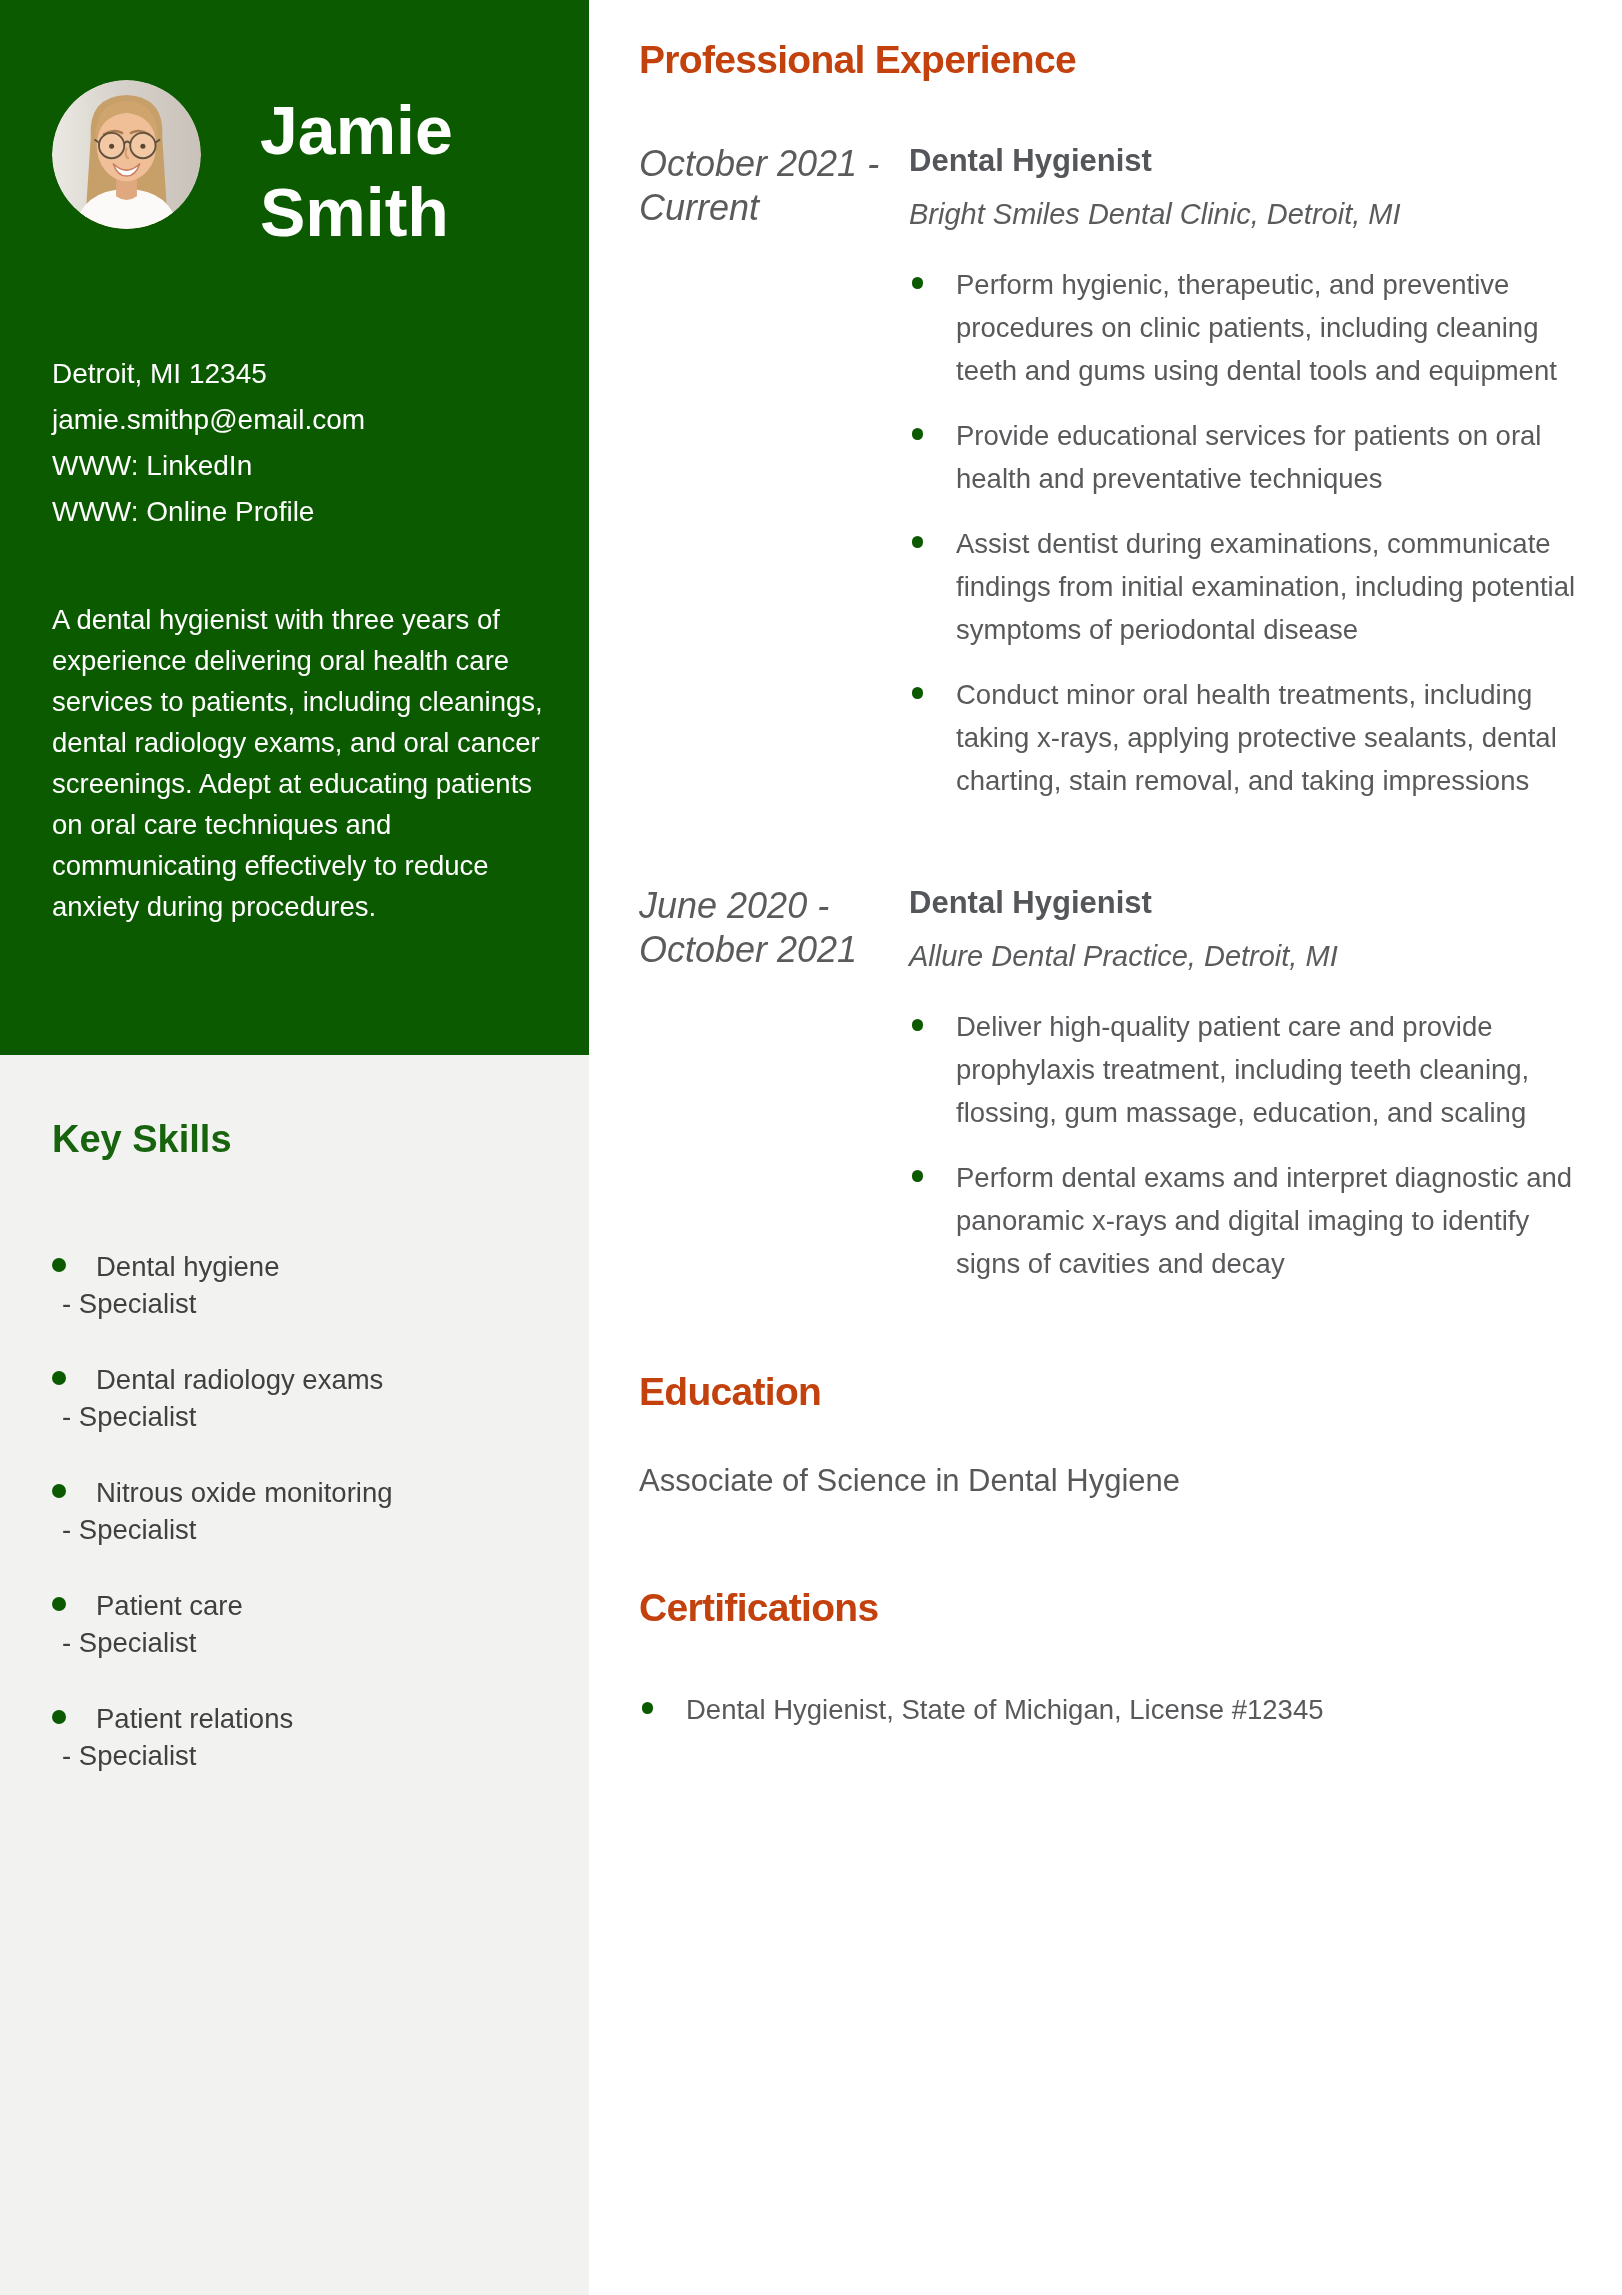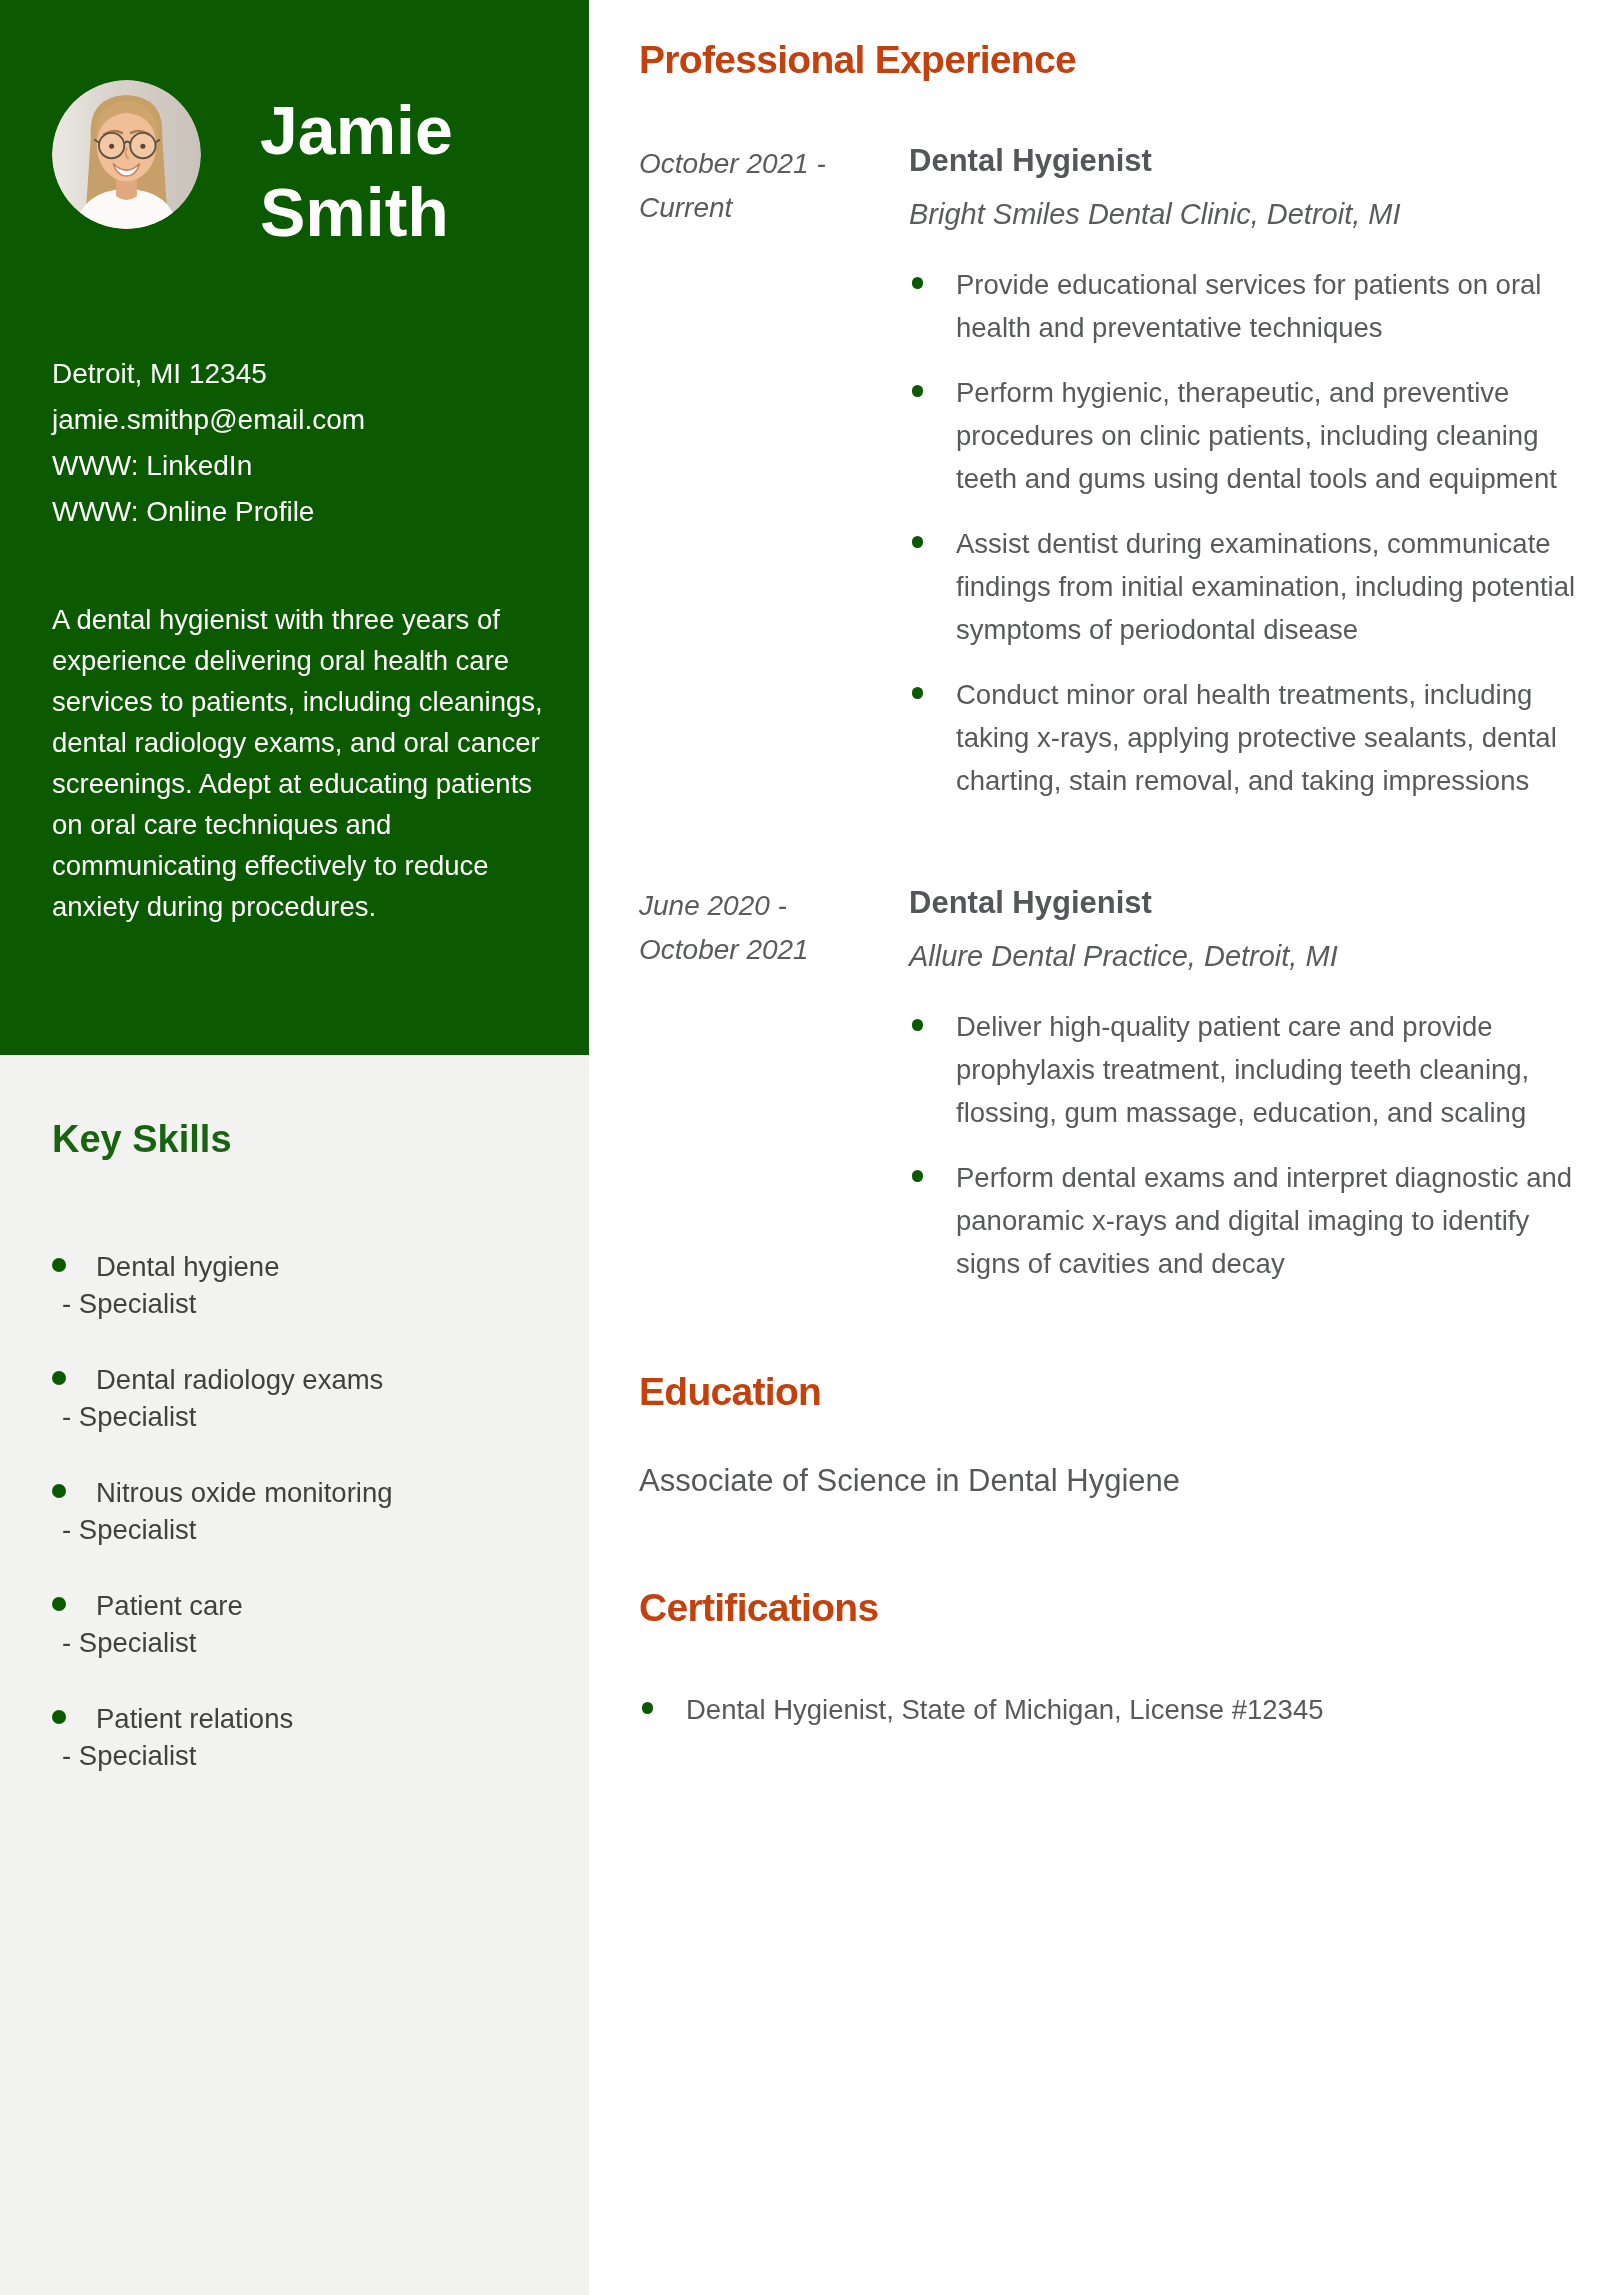--- a/index.html
+++ b/index.html
@@ -27,21 +27,21 @@
   .skill-item .dot { position:absolute; left:0; top:9.8px; width:14.4px; height:14.4px;
                      border-radius:50%; background:#0b5a00; }
   .skill-name { display:block; }
   .skill-level { display:block; margin-left:-34px; }
 
   
   .main { position:absolute; left:639px; top:0; width:944px; color:#58595b; }
   .h1 { color:#c2410c; font-size:39px; line-height:44px; font-weight:700; letter-spacing:-0.7px; }
   .h1.experience { margin-top:38px; }
   .job { display:flex; margin-top:60px; }
-  .job-dates { flex:none; width:270px; font-style:italic; font-size:28px; line-height:44px; color:#5a5b5d; }
+  .job-dates { flex:none; width:270px; font-style:italic; font-size:36px; line-height:44px; color:#5a5b5d; }
   .job-main { flex:1; }
   .job-title { font-size:31px; font-weight:700; color:#545659; line-height:38px; }
   .job-company { font-style:italic; font-size:29px; line-height:35px; margin-top:17px; color:#5a5b5d; }
   .bullets { list-style:none; margin-top:31px; }
   .bullet { position:relative; padding-left:47px; font-size:27.5px; line-height:43px; margin-bottom:22px; }
   .bullet .dot { position:absolute; left:2.6px; top:14.4px; width:11.8px; height:11.8px;
                  border-radius:50%; background:#0b5a00; }
   .h1.education { margin-top:63px; }
   .degree { margin-top:48px; font-size:31px; line-height:38px; color:#57585a; }
   .school { margin-top:19.6px; font-style:italic; font-size:29px; line-height:35px; color:#5a5b5d; }
@@ -144,25 +144,25 @@
       <div class="job-dates">
         <div>October 2021 -</div>
         <div>Current</div>
       </div>
       <div class="job-main">
         <h3 class="job-title">Dental Hygienist</h3>
         <div class="job-company">Bright Smiles Dental Clinic, Detroit, MI</div>
         <ul class="bullets">
           <li class="bullet">
             <span class="dot"></span>
+            <span>Perform hygienic, therapeutic, and preventive procedures on clinic patients, including cleaning teeth and gums using dental tools and equipment</span>
+          </li>
+          <li class="bullet">
+            <span class="dot"></span>
             <span>Provide educational services for patients on oral health and preventative techniques</span>
-          </li>
-          <li class="bullet">
-            <span class="dot"></span>
-            <span>Perform hygienic, therapeutic, and preventive procedures on clinic patients, including cleaning teeth and gums using dental tools and equipment</span>
           </li>
           <li class="bullet">
             <span class="dot"></span>
             <span>Assist dentist during examinations, communicate findings from initial examination, including potential symptoms of periodontal disease</span>
           </li>
           <li class="bullet">
             <span class="dot"></span>
             <span>Conduct minor oral health treatments, including taking x-rays, applying protective sealants, dental charting, stain removal, and taking impressions</span>
           </li>
         </ul>

